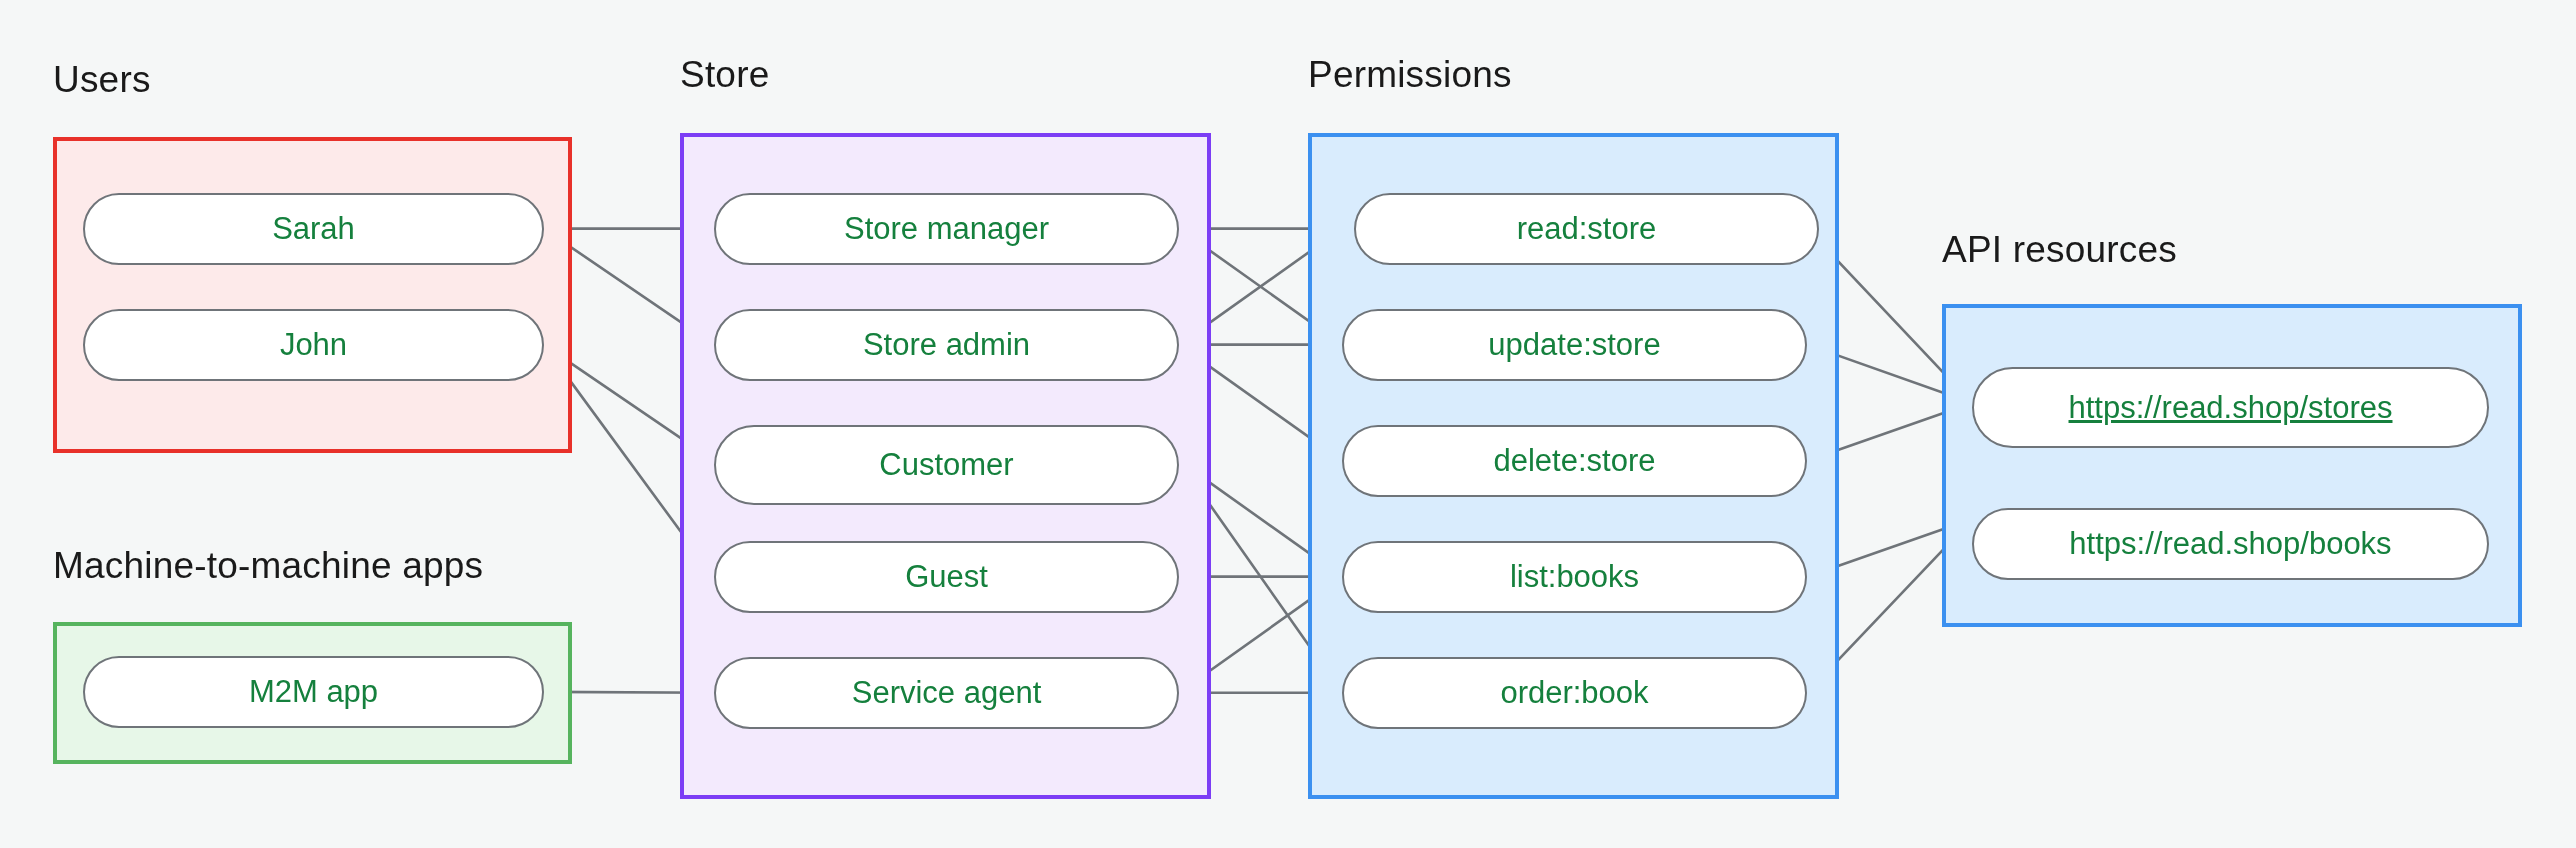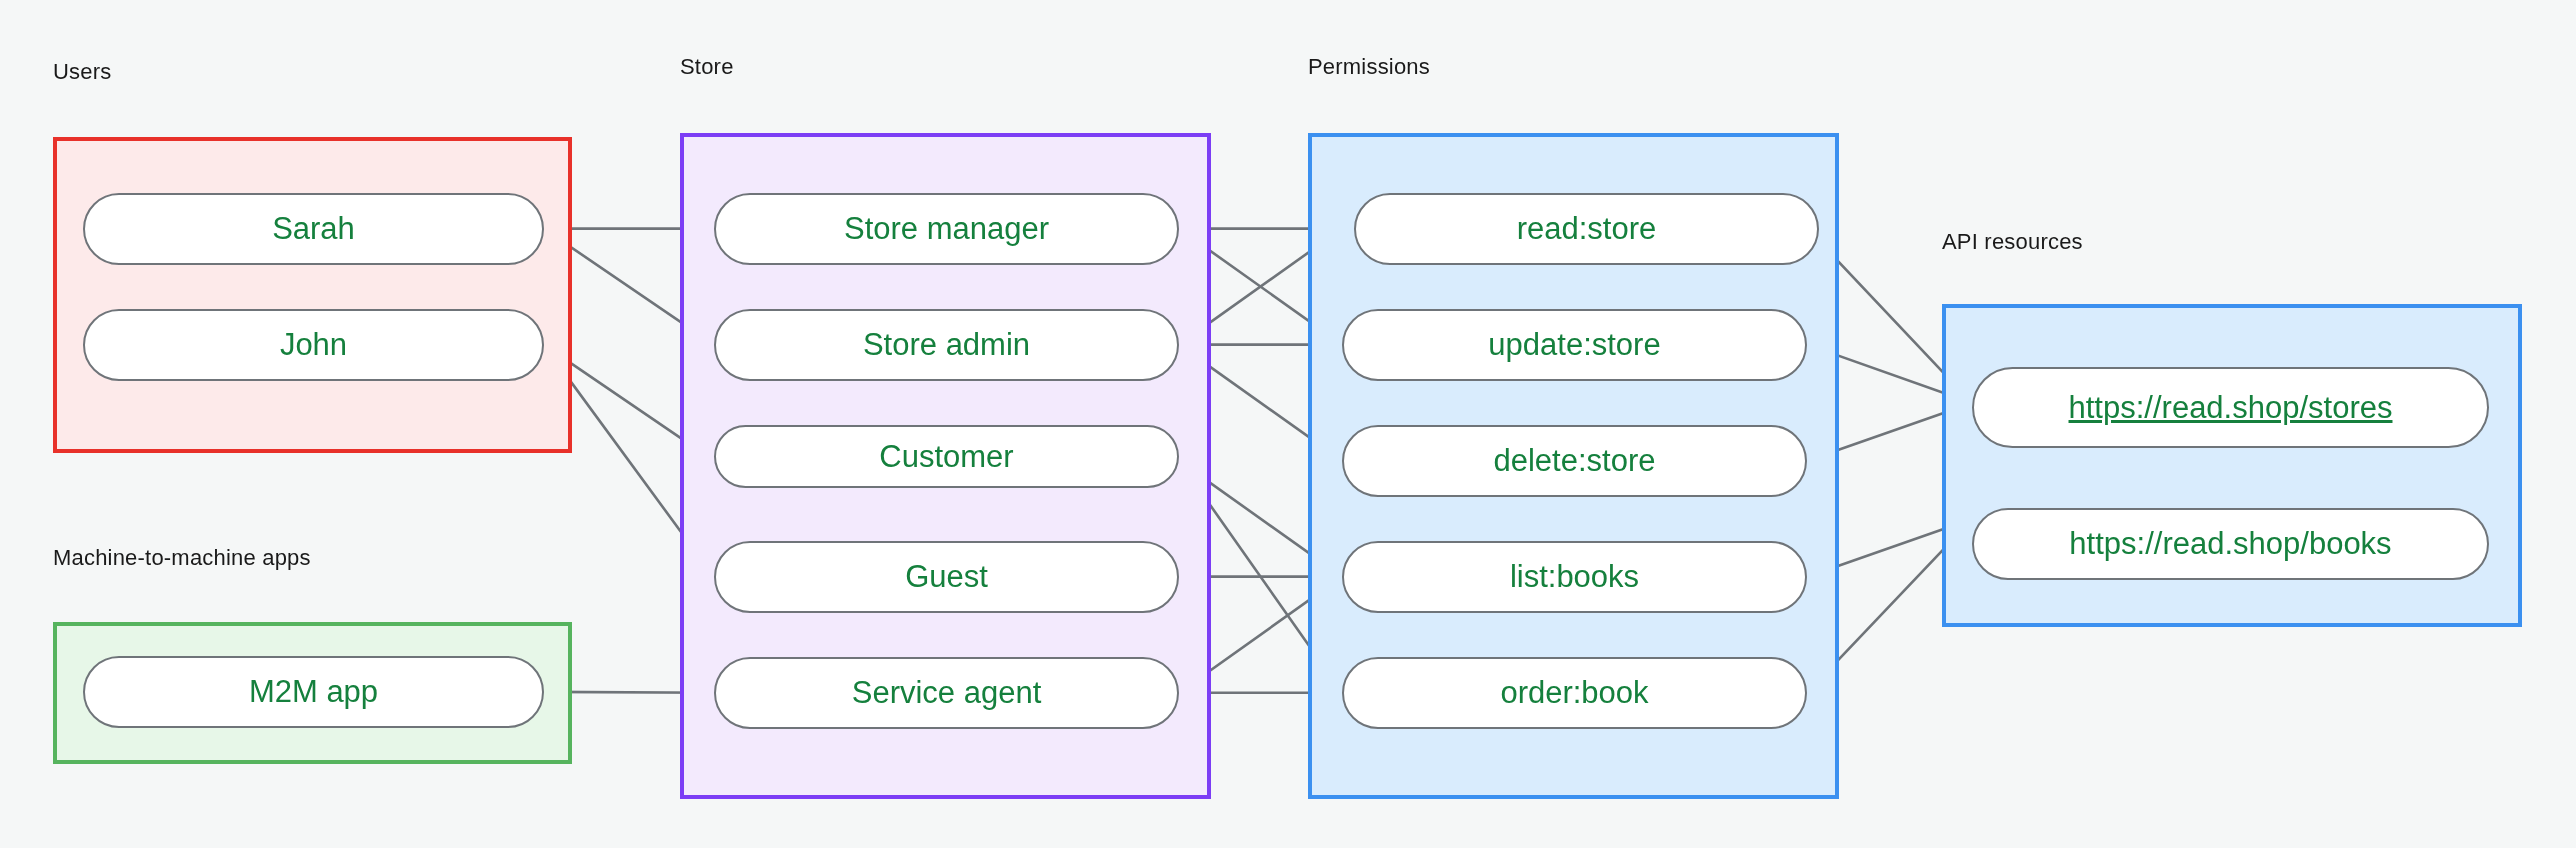--- a/index.html
+++ b/index.html
@@ -24,21 +24,21 @@
     position: absolute;
     left: 0;
     top: 0;
     width: 2576px;
     height: 848px;
     pointer-events: none;
     z-index: 1;
   }
   .group-label {
     position: absolute;
-    font-size: 22px;
+    font-size: 37px;
     color: #1a1a1a;
     letter-spacing: 0.2px;
     white-space: nowrap;
     z-index: 3;
   }
   .group-box {
     position: absolute;
     box-sizing: border-box;
     border-width: 4.4px;
     border-style: solid;
@@ -125,21 +125,21 @@
       </div>
       <div class="pill" style="left: 83px; top: 656px; width: 461px; height: 72px;">
         <span class="pill-label">M2M app</span>
       </div>
       <div class="pill" style="left: 714px; top: 193px; width: 465px; height: 72px;">
         <span class="pill-label">Store manager</span>
       </div>
       <div class="pill" style="left: 714px; top: 309px; width: 465px; height: 72px;">
         <span class="pill-label">Store admin</span>
       </div>
-      <div class="pill" style="left: 714px; top: 425px; width: 465px; height: 63px;">
+      <div class="pill" style="left: 714px; top: 425px; width: 465px; height: 80px;">
         <span class="pill-label">Customer</span>
       </div>
       <div class="pill" style="left: 714px; top: 541px; width: 465px; height: 72px;">
         <span class="pill-label">Guest</span>
       </div>
       <div class="pill" style="left: 714px; top: 657px; width: 465px; height: 72px;">
         <span class="pill-label">Service agent</span>
       </div>
       <div class="pill" style="left: 1354px; top: 193px; width: 465px; height: 72px;">
         <span class="pill-label">read:store</span>

